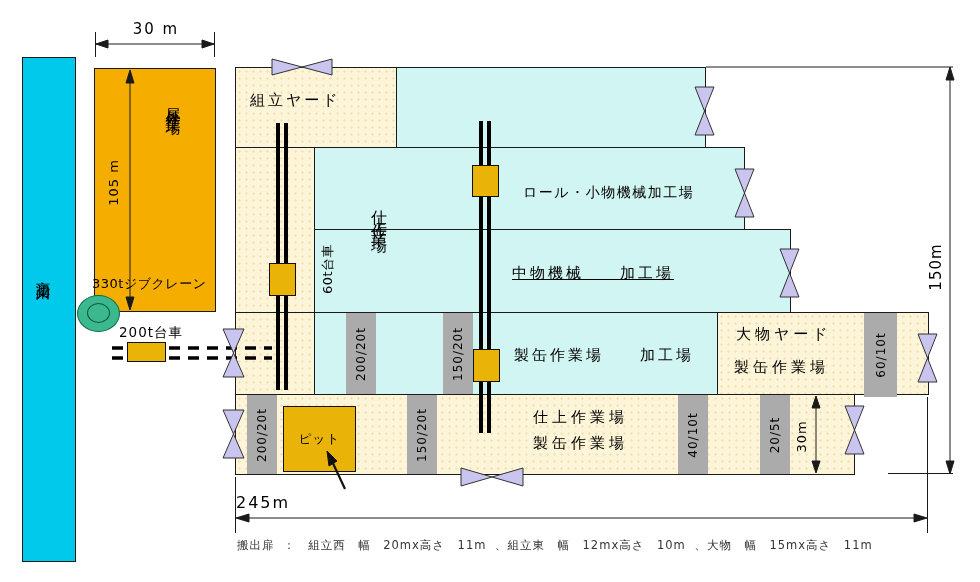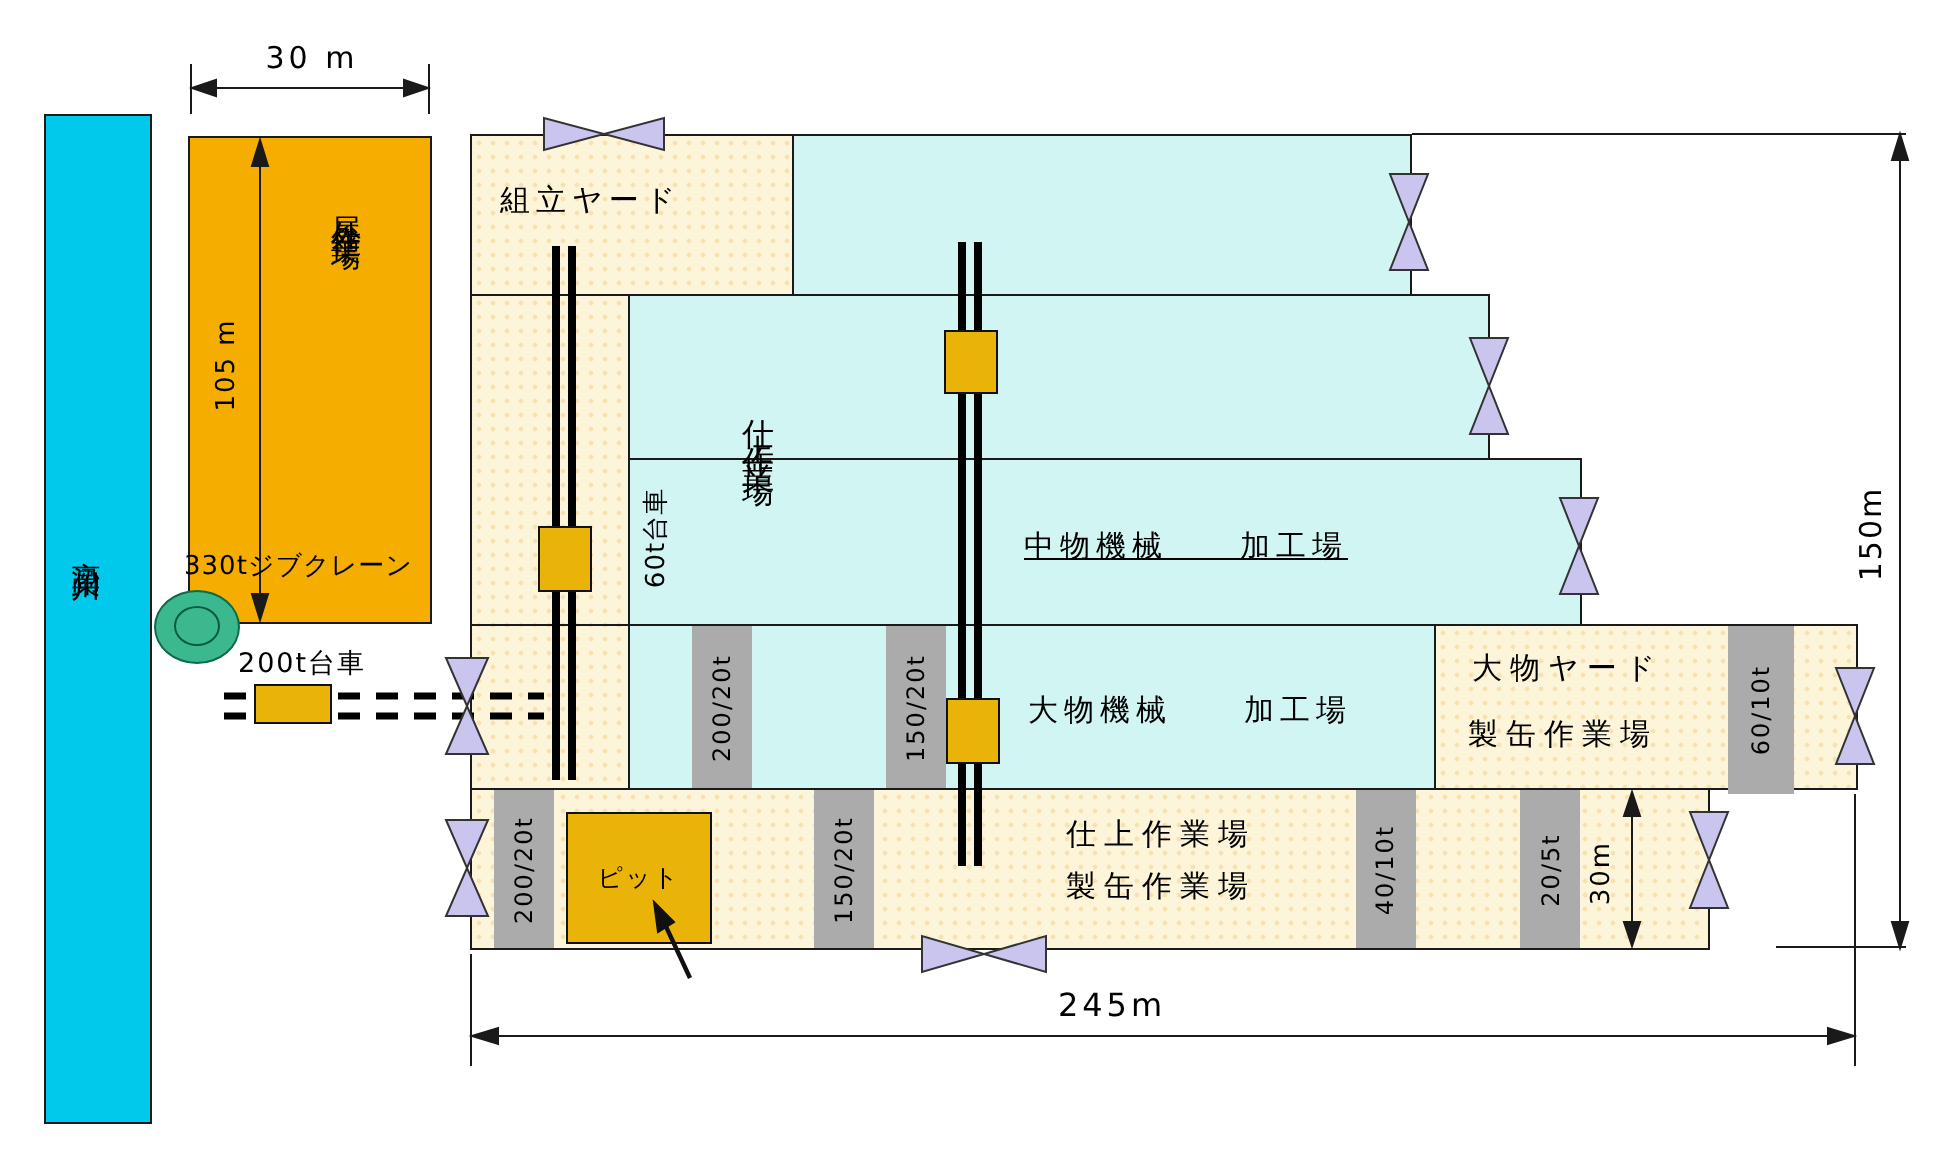--- a/index.html
+++ b/index.html
@@ -193,29 +193,31 @@
         <polygon points="1,1 22,1 11.5,25" fill="#C9C5EF" stroke="#333" stroke-width="1"></polygon>
         <polygon points="1,49 22,49 11.5,25" fill="#C9C5EF" stroke="#333" stroke-width="1"></polygon>
       </svg>
   </div>
 
   <div class="lbl" style="left:250px;top:92px;font-size:15px;letter-spacing:3px;">組立ヤード</div>
   <div class="lbl vtext" style="left:371px;top:197px;font-size:16px;letter-spacing:7px;">仕上作業場</div>
   <div class="rotbox" style="left:314px;top:238px;width:28px;height:62px;">
     <span style="font-size:13px;letter-spacing:.5px;">60t台車</span>
   </div>
+  <div class="lbl" style="left:523px;top:184px;font-size:14px;letter-spacing:1.5px;">ロール・小物機械加工場</div>
   <div class="lbl" style="left:512px;top:265px;font-size:15px;letter-spacing:3px;text-decoration:underline;">中物機械　　加工場</div>
-  <div class="lbl" style="left:514px;top:347px;font-size:15px;letter-spacing:3px;">大物機械　　加工場</div>
+  <div class="lbl" style="left:514px;top:347px;font-size:15px;letter-spacing:3px;">製缶作業場　　加工場</div>
   <div class="lbl" style="left:736px;top:326px;font-size:15px;letter-spacing:4px;">大物ヤード</div>
   <div class="lbl" style="left:734px;top:359px;font-size:15px;letter-spacing:4px;">製缶作業場</div>
   <div class="lbl" style="left:533px;top:409px;font-size:15px;letter-spacing:4px;">仕上作業場</div>
   <div class="lbl" style="left:533px;top:435px;font-size:15px;letter-spacing:4px;">製缶作業場</div>
 
   <div class="rotbox" style="left:918px;top:230px;width:36px;height:74px;">
     <span style="font-size:15px;letter-spacing:1px;">150m</span>
   </div>
-  <div class="lbl" style="left:236px;top:494px;width:640px;text-align:center;font-size:16px;letter-spacing:2px;">245m</div>
+  <div class="lbl" style="left:236px;top:494px;width:640px;text-align:left;font-size:16px;letter-spacing:2px;">245m</div>
   <div class="rotbox" style="left:786px;top:400px;width:30px;height:72px;">
     <span style="font-size:13px;letter-spacing:1px;">30m</span>
   </div>
 
+  <div class="lbl" style="left:237px;top:539px;font-size:11.5px;color:#333;letter-spacing:1px;word-spacing:4px;">搬出扉 ：　組立西　幅　20mx高さ　11m 、組立東　幅　12mx高さ　10m 、大物　幅　15mx高さ　11m</div>
 
 </div>
 
 </body></html>

